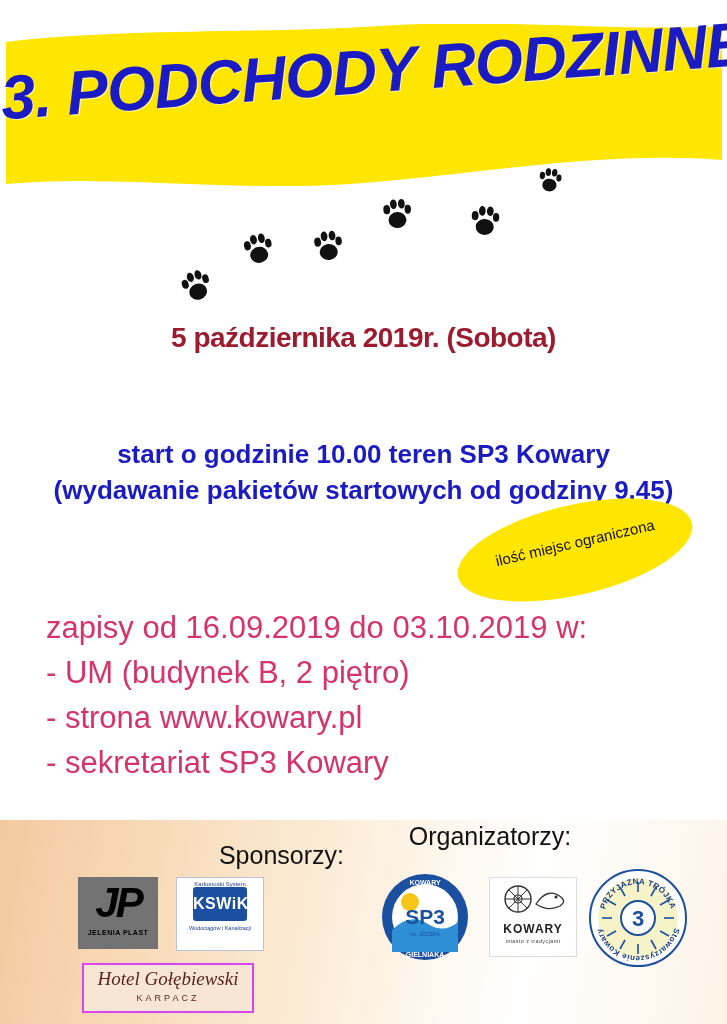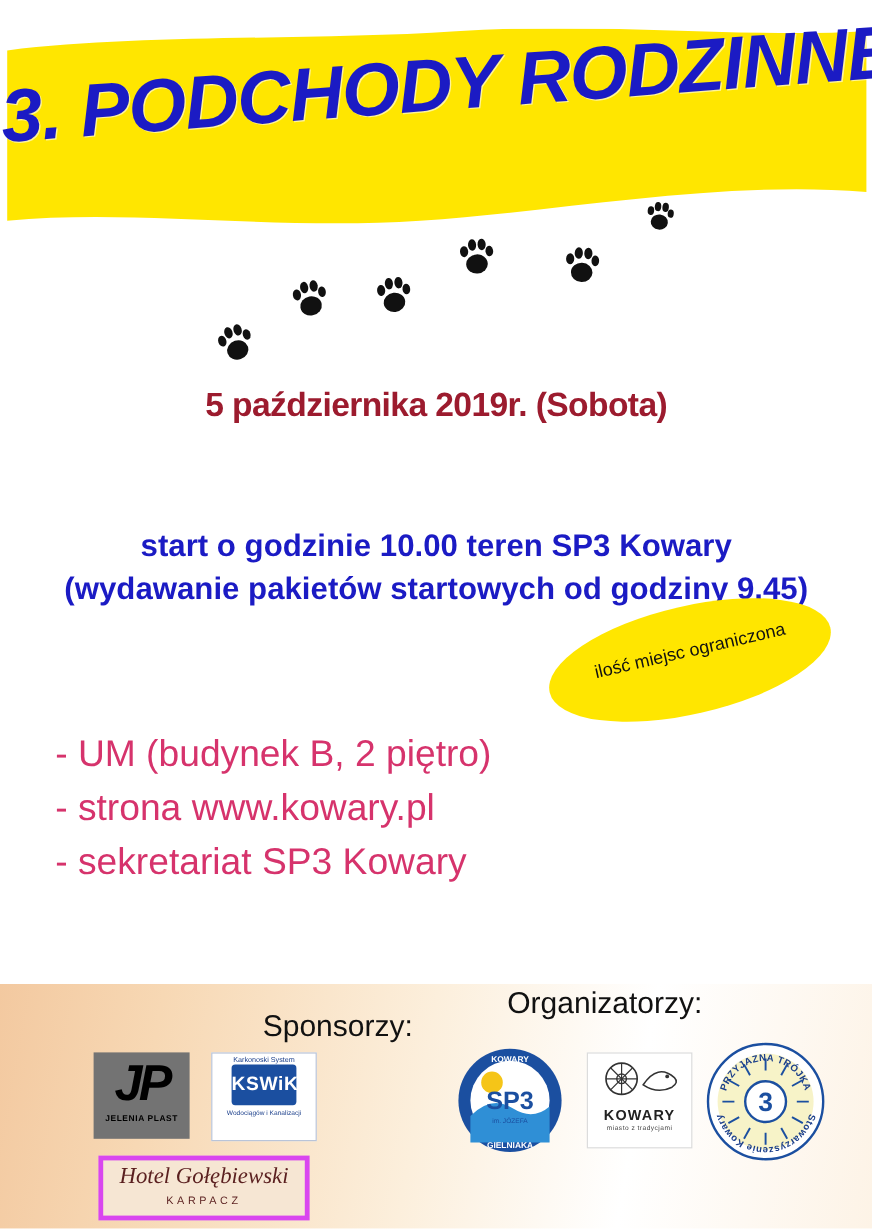--- a/index.html
+++ b/index.html
@@ -141,21 +141,21 @@
     position: absolute;
     left: 64px;
     top: 841px;
     width: 280px;
     text-align: right;
     font-size: 25px;
     color: #111111;
   }
   .organizers-title {
     position: absolute;
-    left: 344px;
+    left: 330px;
     top: 822px;
     width: 320px;
     text-align: center;
     font-size: 25px;
     color: #111111;
   }
 
   
   .logo-jp {
     position: absolute;
@@ -214,21 +214,21 @@
     margin-top: 4px;
   }
 
   .logo-hotel {
     position: absolute;
     left: 82px;
     top: 963px;
     width: 168px;
     height: 46px;
     background: #f6e6d3;
-    border: 4px solid #d946ef;
+    border: 2px solid #d946ef;
     text-align: center;
   }
   .logo-hotel .h-name {
     font-family: "Liberation Serif", serif;
     font-style: italic;
     font-size: 19px;
     color: #5a1f1f;
     line-height: 28px;
   }
   .logo-hotel .h-sub {
@@ -344,20 +344,21 @@
     <div>start o godzinie 10.00 teren SP3 Kowary</div>
     <div>(wydawanie pakietów startowych od godziny 9.45)</div>
   </div>
 
   <div class="note-ellipse">
     <div class="ell"></div>
     <div class="note-text">ilość miejsc ograniczona</div>
   </div>
 
   <div class="reg-block">
+    <div>zapisy od 16.09.2019 do 03.10.2019 w:</div>
     <div>- UM (budynek B, 2 piętro)</div>
     <div>- strona www.kowary.pl</div>
     <div>- sekretariat SP3 Kowary</div>
   </div>
 
   <div class="bottom-band"></div>
 
   <div class="sponsors-title">Sponsorzy:</div>
   <div class="organizers-title">Organizatorzy:</div>
 

